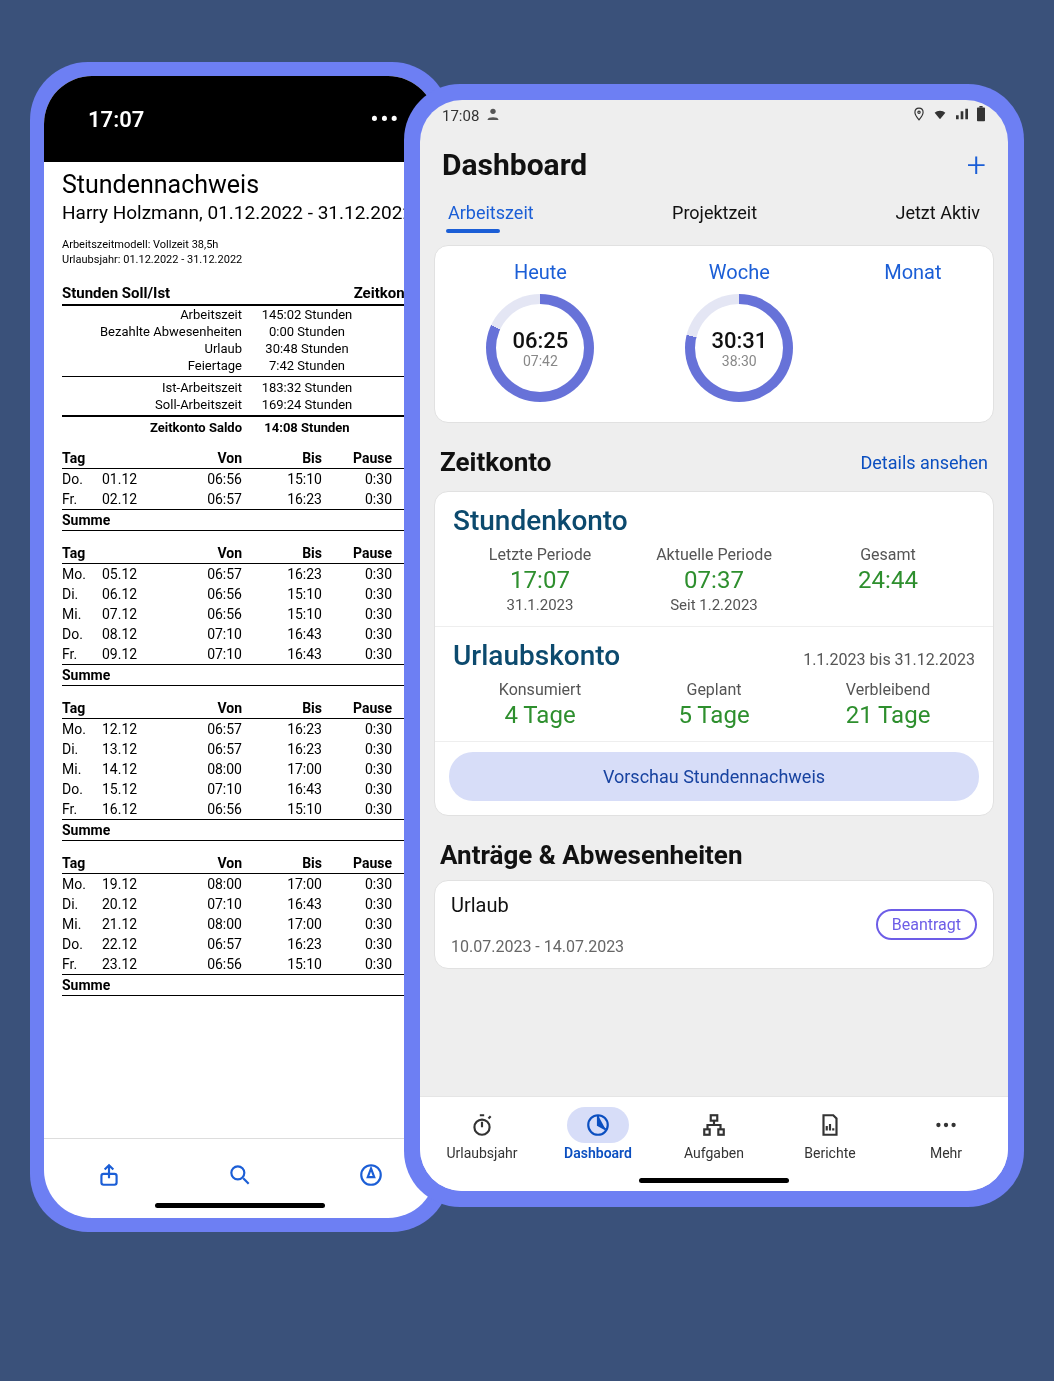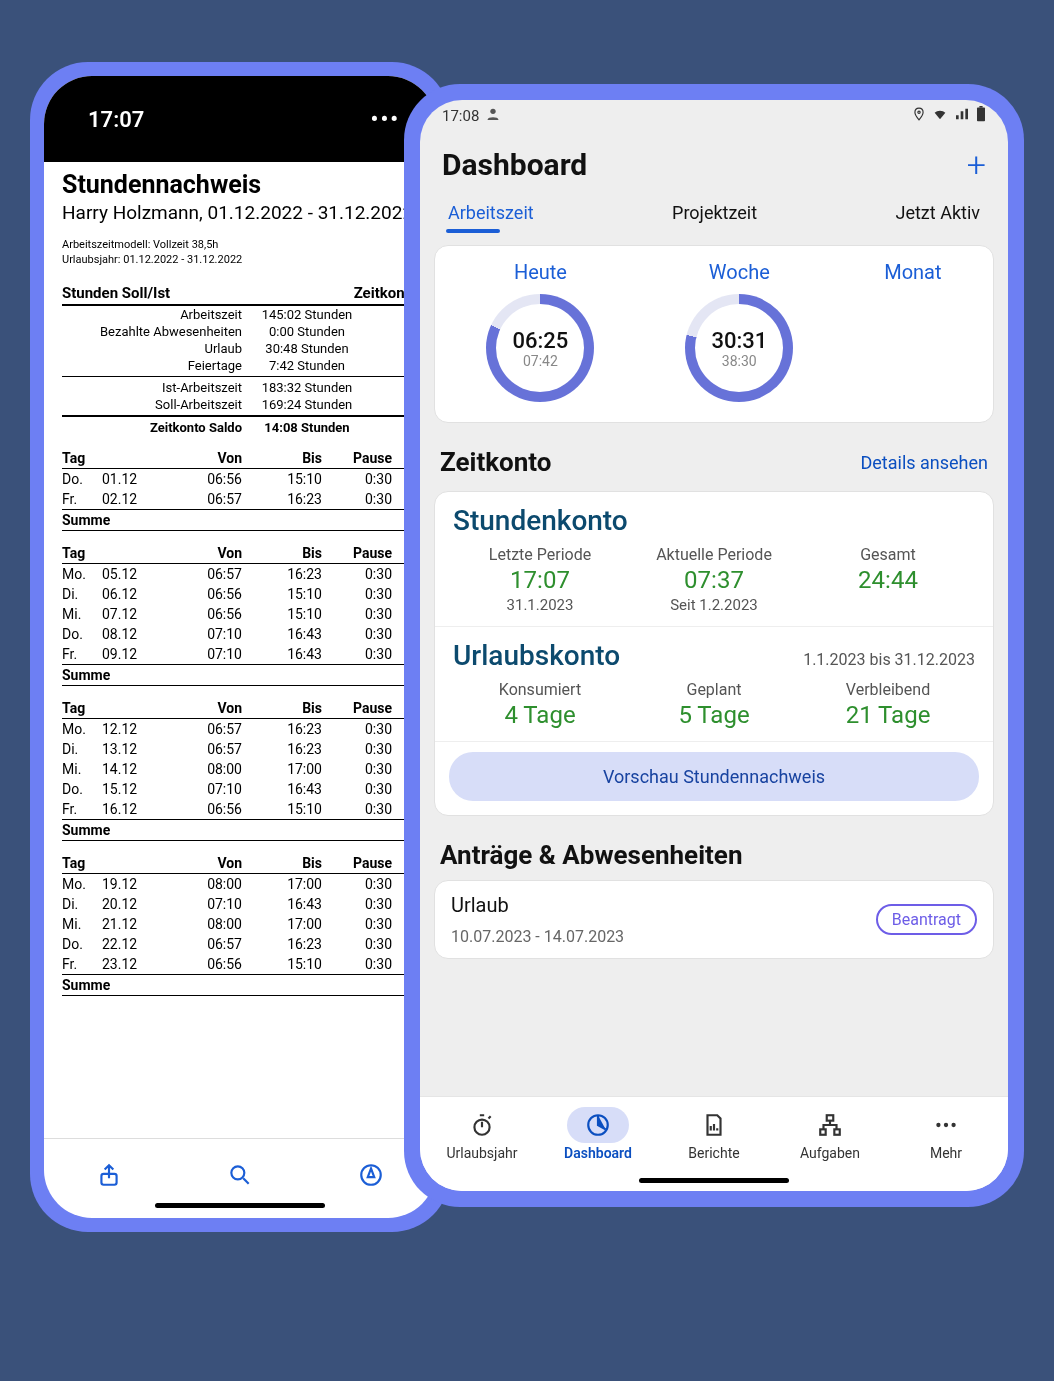--- a/index.html
+++ b/index.html
@@ -42,21 +42,21 @@
   .doc-sheet {
     background: #fff;
     border-top-left-radius: 14px;
     border-top-right-radius: 14px;
     margin-top: -8px;
     flex: 1;
     padding: 12px 18px 0 18px;
     overflow: hidden;
     color: #000;
   }
-  .doc-title { font-size: 25px; font-weight: 700; margin: 4px 0 2px; }
+  .doc-title { font-size: 25px; font-weight: 400; margin: 4px 0 2px; }
   .doc-sub { font-size: 19px; margin-bottom: 14px; }
   .doc-meta { font-size: 11px; margin: 2px 0; }
   .section-head {
     font-size: 15px; font-weight: 700;
     border-bottom: 2px solid #000;
     padding-bottom: 2px; margin-top: 18px;
     display: flex; justify-content: space-between;
   }
   .summary-row { display: flex; font-size: 13px; padding: 1px 0; }
   .summary-row .lbl { width: 190px; text-align: right; padding-right: 10px; }
@@ -175,21 +175,21 @@
     background: #d7ddf8; color: #1843a0; text-align: center;
     margin: 10px 14px 14px; padding: 14px; border-radius: 24px; font-size: 18px;
   }
 
   .req-card {
     background: #fff; border: 1px solid #e1e1e1; border-radius: 14px;
     margin: 6px 14px; padding: 12px 16px;
     display: flex; justify-content: space-between; align-items: center;
   }
   .req-title { font-size: 20px; color: #111; }
-  .req-dates { font-size: 16px; color: #666; margin-top: 10px; }
+  .req-dates { font-size: 16px; color: #666; margin-top: 20px; }
   .badge {
     border: 2px solid #6d5de7; color: #6d5de7;
     padding: 4px 14px; border-radius: 18px; font-size: 16px;
   }
 
   .bottom-nav {
     position: absolute; bottom: 0; left: 0; right: 0;
     background: #fff;
     display: flex; justify-content: space-around; align-items: center;
     padding: 10px 4px 30px;
@@ -584,36 +584,36 @@
             <svg class="ico" viewBox="0 0 24 24" fill="none" stroke="#0b4fc0" stroke-width="2">
               <circle cx="12" cy="12" r="9"></circle>
               <path d="M12 3v9l7 4" fill="#0b4fc0"></path>
             </svg>
           </div>
         <div>Dashboard</div>
       </div>
       <div class="bn-item">
         <div class="bn-ico">
             <svg class="ico" viewBox="0 0 24 24" fill="none" stroke="#333" stroke-width="2">
-              <path d="M6 3h9l3 3v15H6z"></path>
-              <path d="M9 17v-4M12 17v-6M15 17v-2"></path>
-            </svg>
-          </div>
-        <div>Berichte</div>
-      </div>
-      <div class="bn-item">
-        <div class="bn-ico">
-            <svg class="ico" viewBox="0 0 24 24" fill="none" stroke="#333" stroke-width="2">
               <rect x="9" y="3" width="6" height="5"></rect>
               <rect x="3" y="16" width="5" height="5"></rect>
               <rect x="16" y="16" width="5" height="5"></rect>
               <path d="M12 8v4M12 12H6v4M12 12h6v4"></path>
             </svg>
           </div>
         <div>Aufgaben</div>
+      </div>
+      <div class="bn-item">
+        <div class="bn-ico">
+            <svg class="ico" viewBox="0 0 24 24" fill="none" stroke="#333" stroke-width="2">
+              <path d="M6 3h9l3 3v15H6z"></path>
+              <path d="M9 17v-4M12 17v-6M15 17v-2"></path>
+            </svg>
+          </div>
+        <div>Berichte</div>
       </div>
       <div class="bn-item">
         <div class="bn-ico">
             <svg class="ico" viewBox="0 0 24 24" fill="#333">
               <circle cx="5" cy="12" r="2"></circle>
               <circle cx="12" cy="12" r="2"></circle>
               <circle cx="19" cy="12" r="2"></circle>
             </svg>
           </div>
         <div>Mehr</div>

